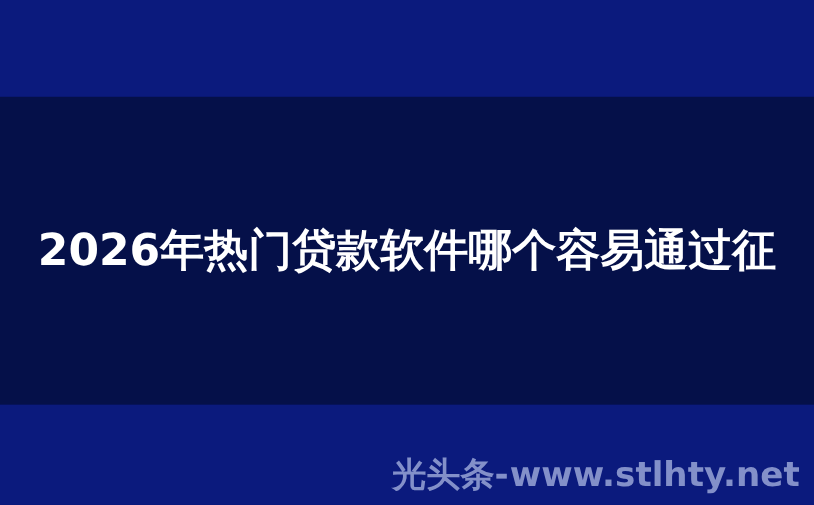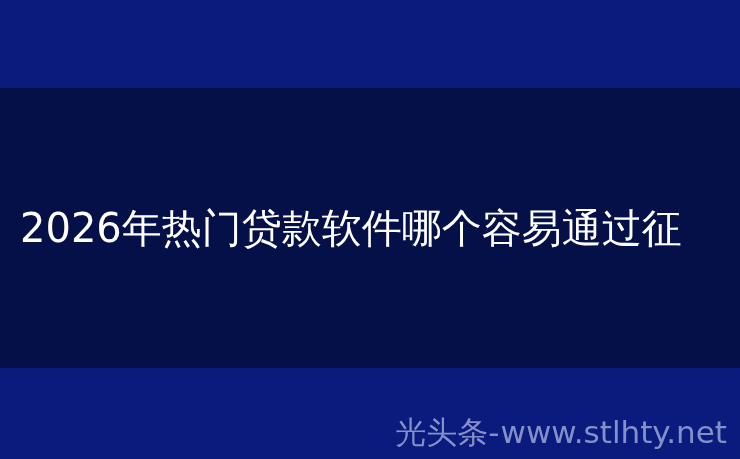--- a/index.html
+++ b/index.html
@@ -45,42 +45,42 @@
     left: 0;
     top: 88px;
     width: 740px;
     height: 280px;
     display: flex;
     align-items: center;
     justify-content: center;
   }
   .title-lines {
     width: 700px;
-    text-align: left;
+    text-align: center;
     color: #ffffff;
     font-size: 40px;
     line-height: 53px;
-    font-weight: 400;
+    font-weight: 700;
     letter-spacing: 0px;
     white-space: nowrap;
   }
   .title-line {
     display: block;
   }
   .watermark {
     position: absolute;
     right: 13px;
     top: 412px;
     height: 40px;
     display: flex;
     align-items: center;
     color: #8e9ad0;
     font-size: 31px;
     line-height: 40px;
-    font-weight: 400;
+    font-weight: 700;
     white-space: nowrap;
     opacity: 0.92;
   }
   .wm-site {
     margin-left: 1px;
   }
 </style>
 </head>
 <body>
 

